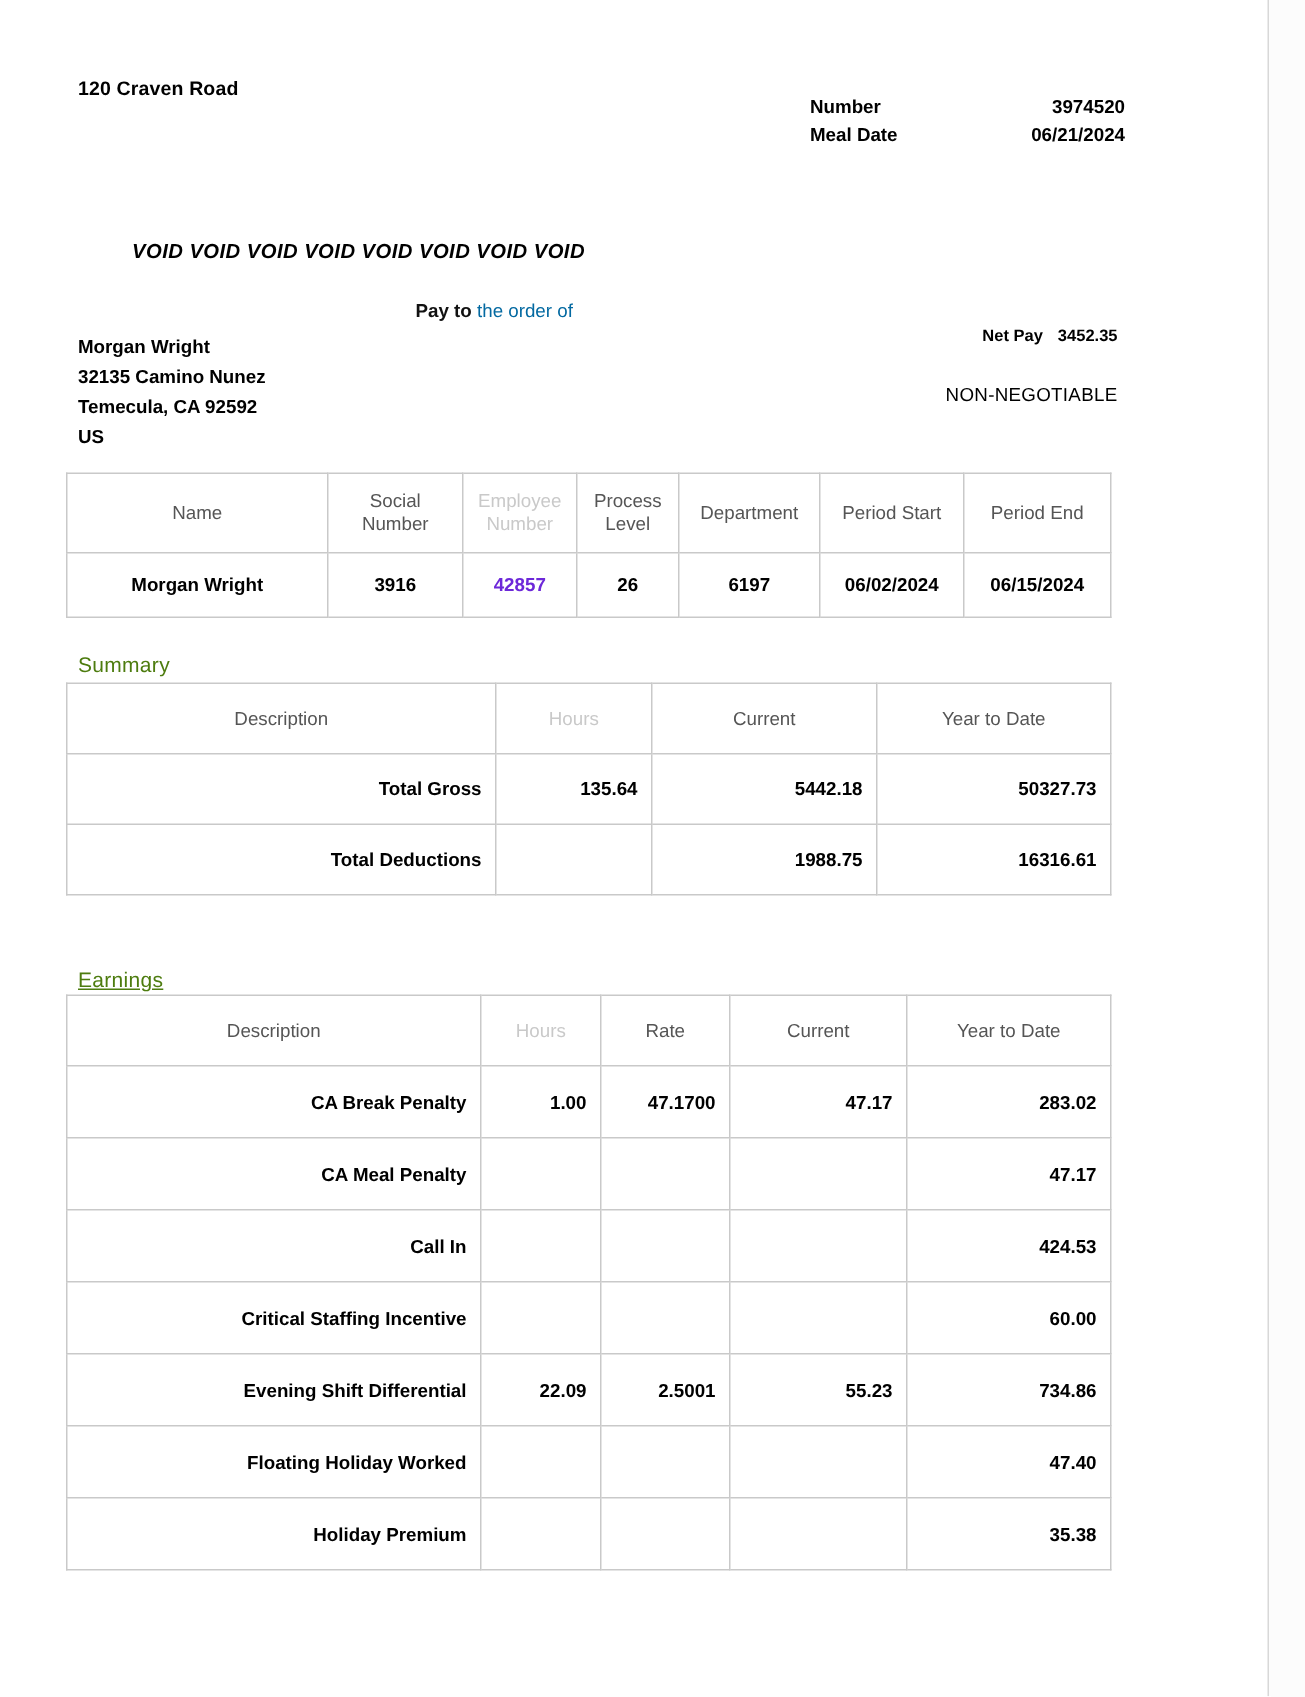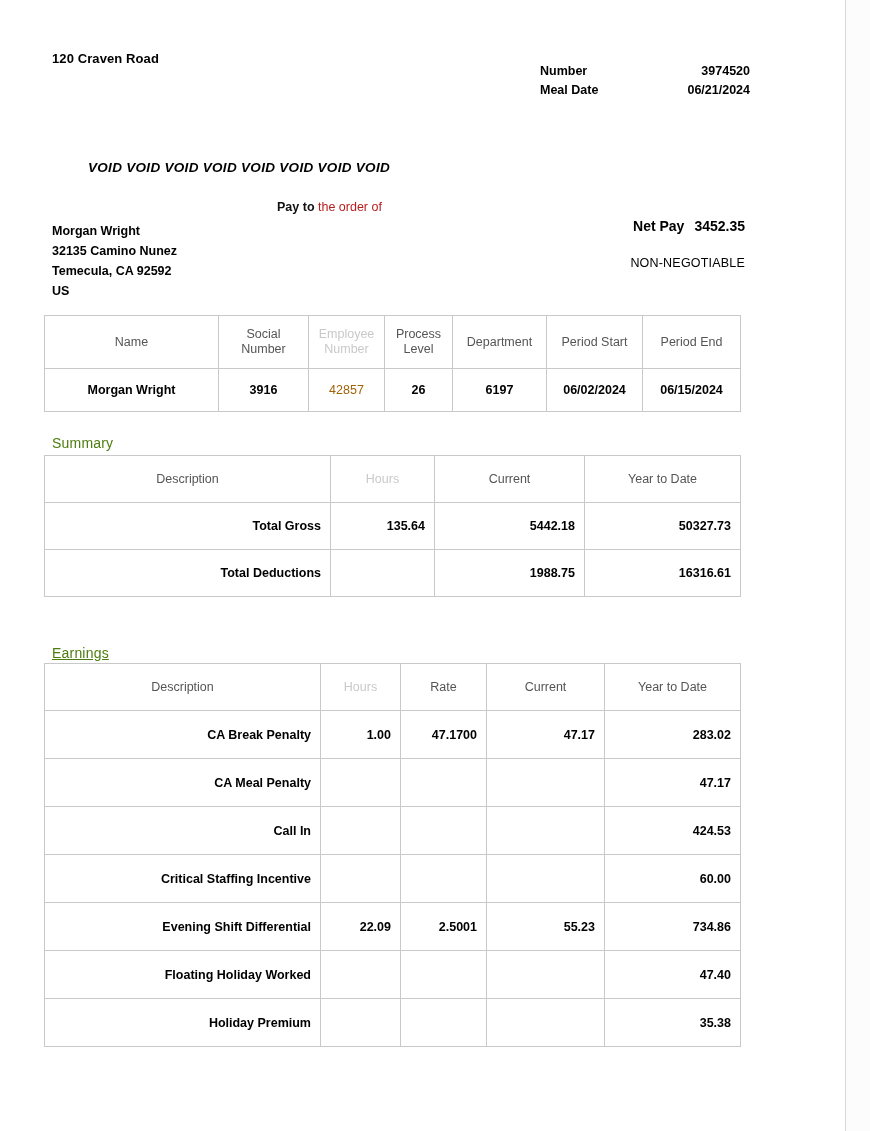--- a/index.html
+++ b/index.html
@@ -79,35 +79,35 @@
     letter-spacing: .3px;
     margin-left: 36px;
   }
 
   .pay-order {
     left: 277px;
     top: 200px;
     font-size: 12.5px;
   }
   .pay-order .strong { font-weight: bold; color: #111; }
-  .pay-order .faded { color: #b91c1c; }
+  .pay-order .faded { color: #0369a1; }
 
   .payee {
     left: 52px;
     top: 221px;
     font-size: 12.5px;
     font-weight: bold;
     line-height: 20px;
   }
 
   .netpay {
     left: 600px;
     top: 218px;
     width: 145px;
-    font-size: 14px;
+    font-size: 11px;
     font-weight: bold;
     text-align: right;
   }
   .netpay .amt { margin-left: 10px; }
   .nonneg {
     left: 600px;
     top: 256px;
     width: 145px;
     font-size: 12.5px;
     text-align: right;
@@ -138,21 +138,21 @@
   .desc-right { text-align: right; font-weight: bold; }
 
   
   #emp-table {
     left: 44px;
     top: 315px;
     width: 696px;
   }
   #emp-table th { height: 52px; }
   #emp-table td { height: 42px; }
-  #emp-table td.empnum { font-weight: normal; color: #a16207; }
+  #emp-table td.empnum { font-weight: bold; color: #6d28d9; }
 
   
   .section-title {
     font-size: 14px;
     color: #4d7c0f;
     letter-spacing: .2px;
   }
   #summary-title { left: 52px; top: 435px; }
   #earnings-title { left: 52px; top: 645px; text-decoration: underline; }
 

